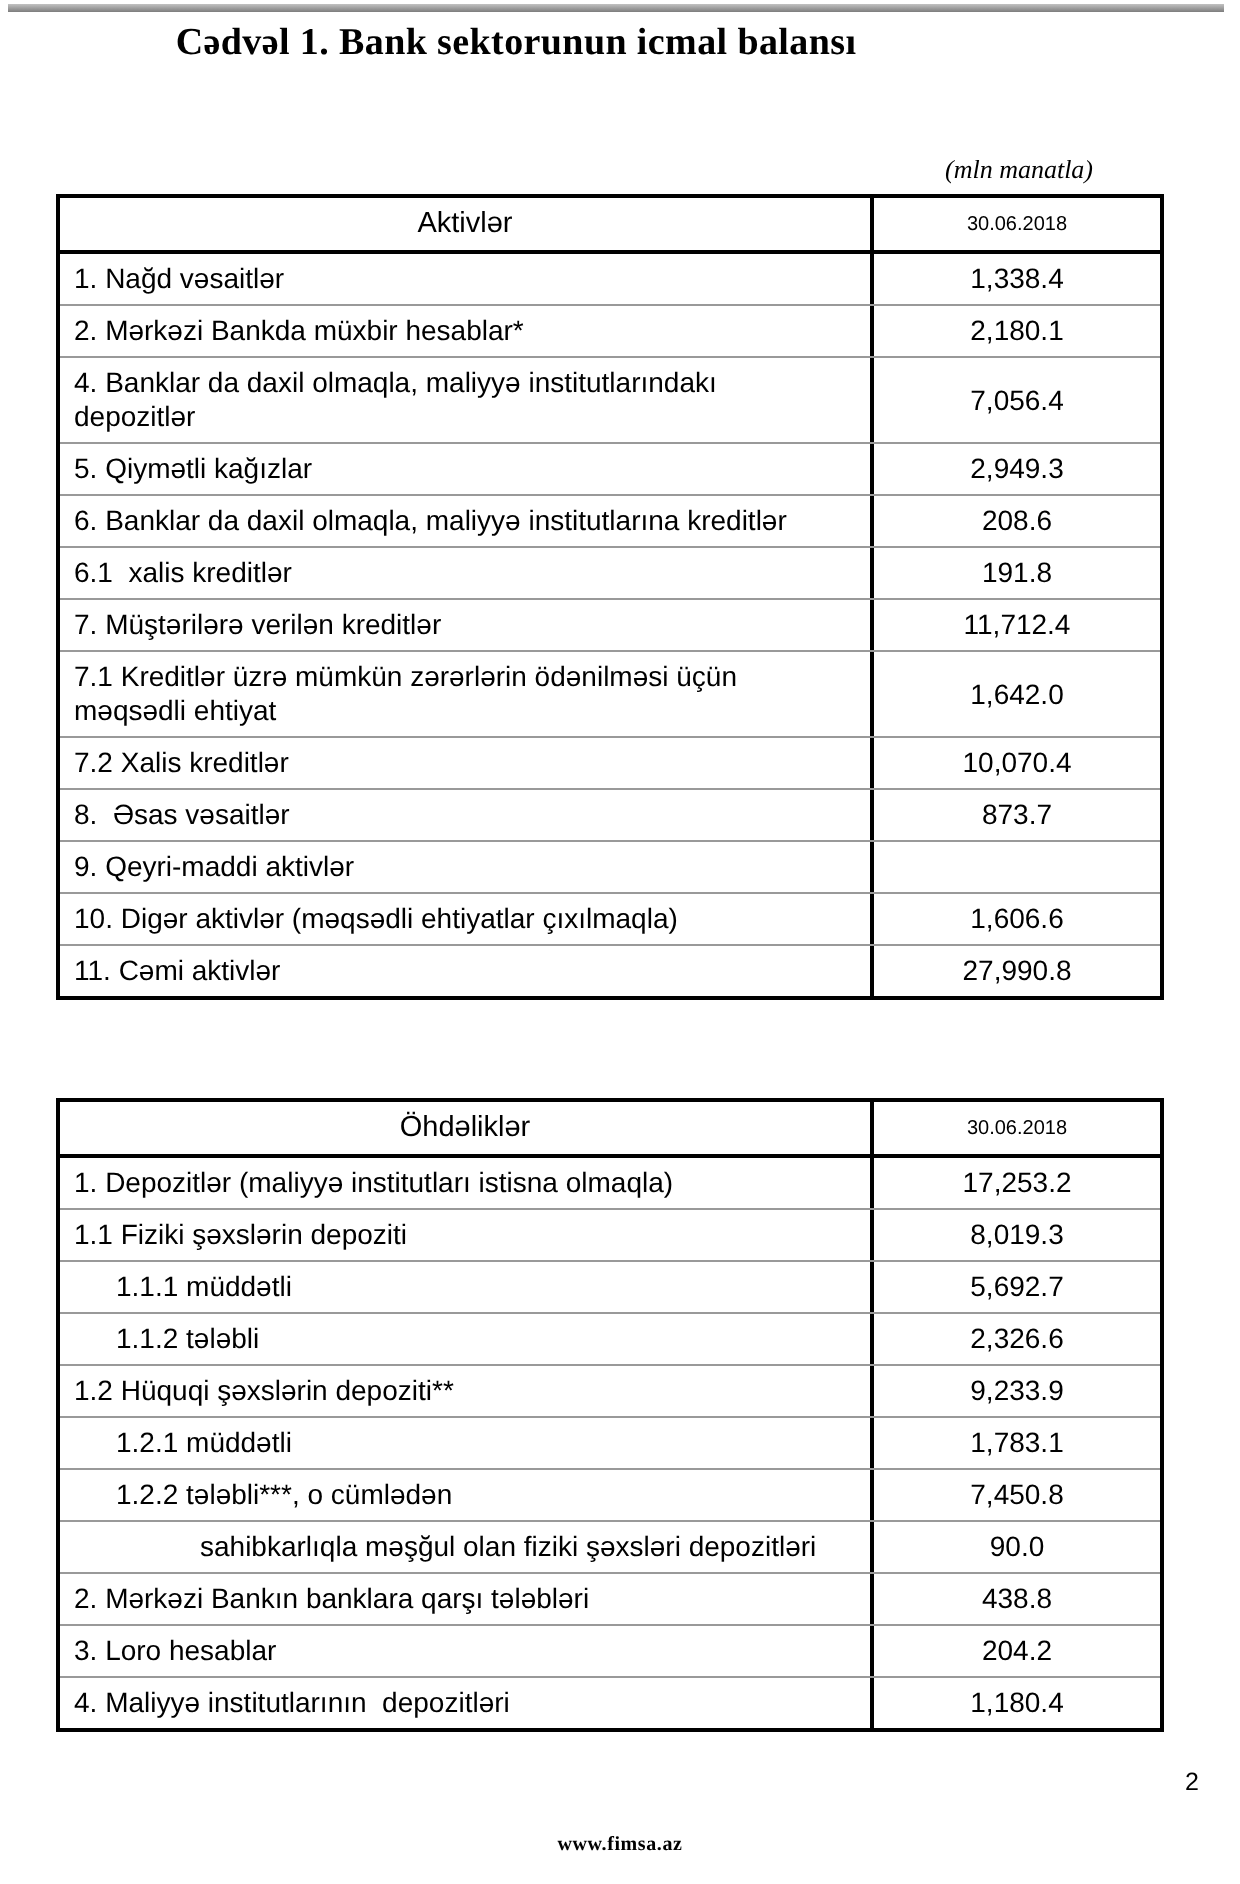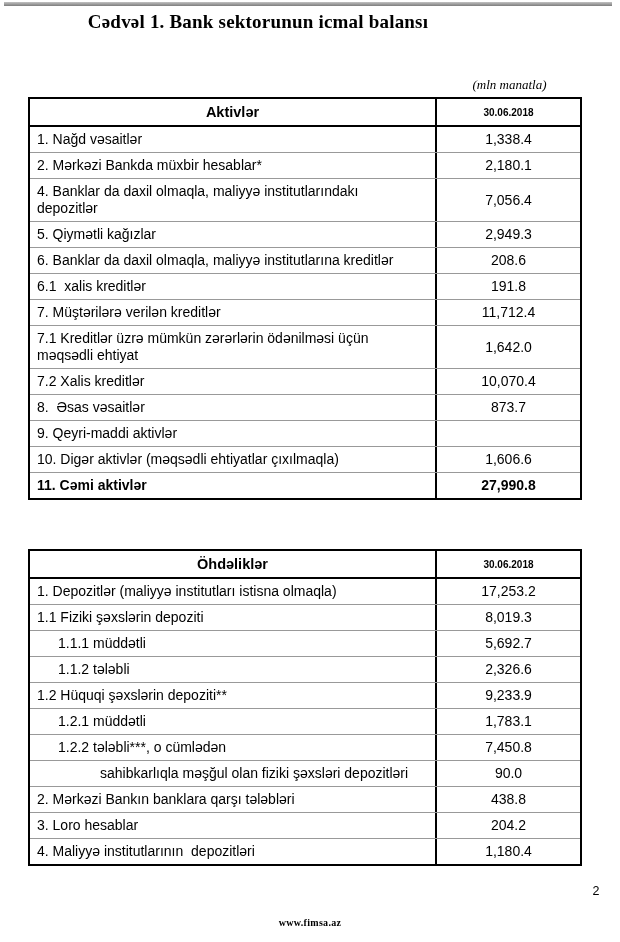--- a/index.html
+++ b/index.html
@@ -29,37 +29,37 @@
     position:absolute;top:77px;left:437px;width:145px;text-align:center;
     font-family:"Liberation Serif",serif;font-style:italic;font-size:13px;
   }
   .table{
     position:absolute;left:28px;width:554px;box-sizing:border-box;
     border:2px solid var(--border);background:var(--bg);
   }
   .table-1{top:97px;}
   .table-2{top:549px;}
   .trow{display:flex;align-items:stretch;}
-  .thead{min-height:26px;border-bottom:2px solid var(--border);font-weight:700;}
+  .thead{min-height:26px;border-bottom:2px solid var(--border);font-weight:400;}
   .thead .cell-label{justify-content:center;padding:4px;font-size:14.5px;}
   .thead .cell-value{font-size:10px;}
   .tbody .trow{min-height:25px;}
   .tbody .trow + .trow{border-top:1px solid var(--divider);justify-content:space-between;}
   .cell-label{
     flex:0 0 407px;box-sizing:border-box;border-right:2px solid var(--border);
     display:flex;align-items:center;text-align:left;
     padding:4px 30px 4px 7px;font-size:14px;line-height:17px;white-space:pre-wrap;
   }
   .cell-value{
     flex:1 1 auto;display:flex;align-items:center;justify-content:center;
     padding:4px 6px;font-size:14px;line-height:17px;
   }
   .ind-1{padding-left:28px;}
   .ind-2{padding-left:70px;padding-right:2px;}
-  .bold{font-weight:700;}
+  .bold{font-weight:400;}
   .page-number{
     position:absolute;top:884px;left:586px;width:20px;text-align:center;
     font-size:12.5px;
   }
   .footer{
     position:absolute;top:917px;left:0;width:620px;text-align:center;
     font-family:"Liberation Serif",serif;font-weight:700;font-size:10px;
     letter-spacing:.3px;
   }
 </style>

